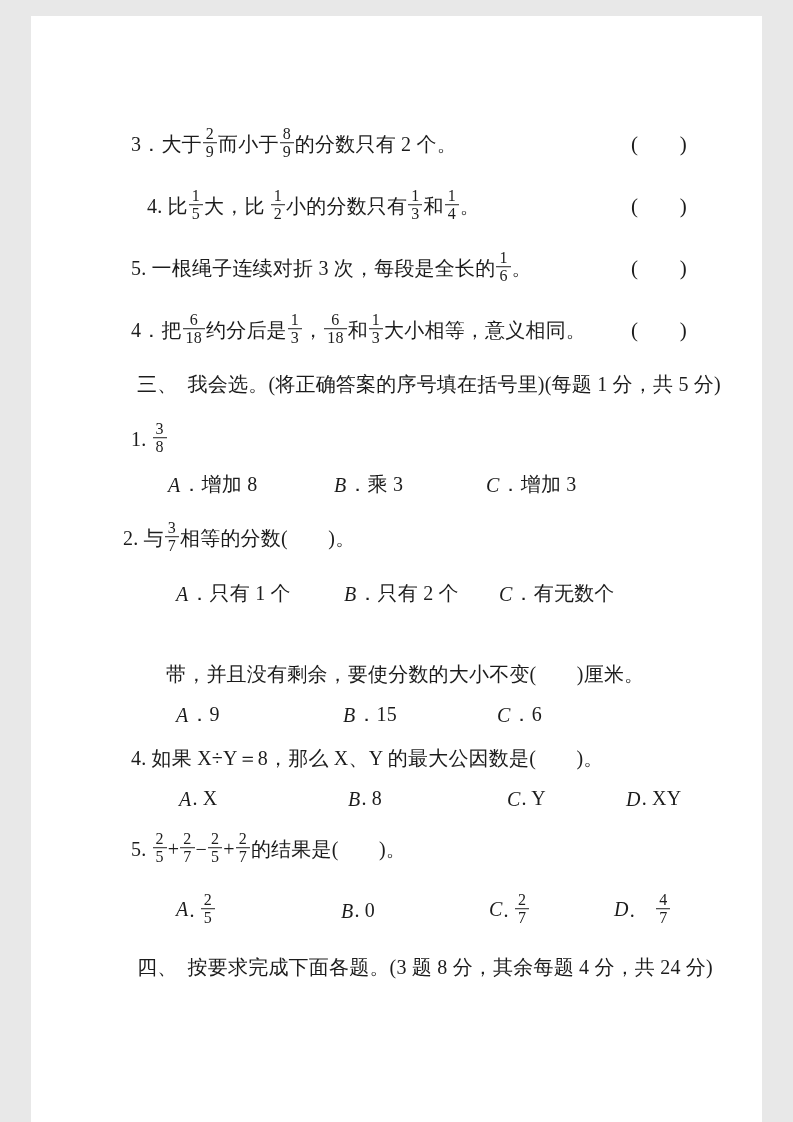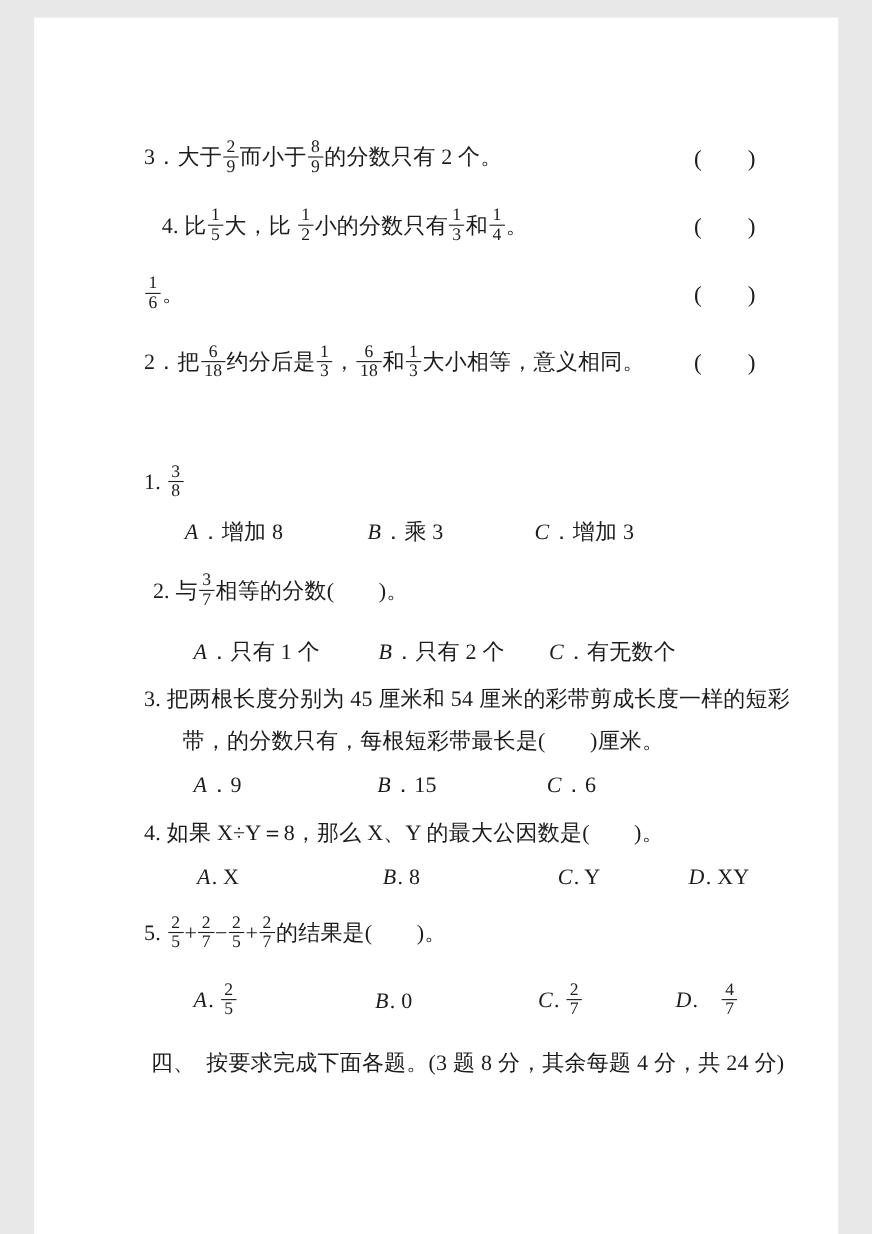--- a/index.html
+++ b/index.html
@@ -67,61 +67,61 @@
         <span class="num">1</span>
         <span class="den">3</span>
       </span><span>和</span><span class="frac">
         <span class="num">1</span>
         <span class="den">4</span>
       </span><span>。</span></div>
     <div class="run" style="left: 600px; top: 190px;"><span class="parens">
         <span>(</span>
         <span>)</span>
       </span></div>
-    <div class="run" style="left: 100px; top: 252px;"><span class="frac">
+    <div class="run" style="left: 100px; top: 252px;"><span>5. 一根绳子连续对折 3 次，每段是全长的</span><span class="frac">
         <span class="num">1</span>
         <span class="den">6</span>
       </span><span>。</span></div>
     <div class="run" style="left: 600px; top: 252px;"><span class="parens">
         <span>(</span>
         <span>)</span>
       </span></div>
-    <div class="run" style="left: 100px; top: 314px;"><span>2．把</span><span class="frac">
+    <div class="run" style="left: 100px; top: 314px;"><span>4．把</span><span class="frac">
         <span class="num">6</span>
         <span class="den">18</span>
       </span><span>约分后是</span><span class="frac">
         <span class="num">1</span>
         <span class="den">3</span>
       </span><span>，</span><span class="frac">
         <span class="num">6</span>
         <span class="den">18</span>
       </span><span>和</span><span class="frac">
         <span class="num">1</span>
         <span class="den">3</span>
       </span><span>大小相等，意义相同。</span></div>
     <div class="run" style="left: 600px; top: 314px;"><span class="parens">
         <span>(</span>
         <span>)</span>
       </span></div>
+    <div class="run" style="left: 106px; top: 368px;"><span>三、 我会选。(将正确答案的序号填在括号里)(每题 1 分，共 5 分)</span></div>
     <div class="run" style="left: 100px; top: 423px;"><span>1. </span><span class="frac">
         <span class="num">3</span>
         <span class="den">8</span>
       </span></div>
     <div class="run" style="left: 137px; top: 468px;"><span class="it">A</span><span>．增加 8</span></div>
     <div class="run" style="left: 303px; top: 468px;"><span class="it">B</span><span>．乘 3</span></div>
     <div class="run" style="left: 455px; top: 468px;"><span class="it">C</span><span>．增加 3</span></div>
-    <div class="run" style="left: 108px; top: 522px;"><span>2. 与</span><span class="frac">
+    <div class="run" style="left: 92px; top: 522px;"><span>2. 与</span><span class="frac">
         <span class="num">3</span>
         <span class="den">7</span>
       </span><span>相等的分数(　　)。</span></div>
     <div class="run" style="left: 145px; top: 577px;"><span class="it">A</span><span>．只有 1 个</span></div>
     <div class="run" style="left: 313px; top: 577px;"><span class="it">B</span><span>．只有 2 个</span></div>
     <div class="run" style="left: 468px; top: 577px;"><span class="it">C</span><span>．有无数个</span></div>
-    <div class="run" style="left: 100px; top: 620px;"><span>3. 把两根长度分别为 45 厘米和 54 厘米的彩带剪成长度一样的短彩</span></div>
-    <div class="run" style="left: 135px; top: 658px;"><span>带，的分数只有，每根短彩带最长是(　　)厘米。</span></div>
+    <div class="run" style="left: 135px; top: 658px;"><span>带，并且没有剩余，要使分数的大小不变(　　)厘米。</span></div>
     <div class="run" style="left: 145px; top: 698px;"><span class="it">A</span><span>．9</span></div>
     <div class="run" style="left: 312px; top: 698px;"><span class="it">B</span><span>．15</span></div>
     <div class="run" style="left: 466px; top: 698px; text-align: center;"><span class="it">C</span><span>．6</span></div>
     <div class="run" style="left: 100px; top: 742px;"><span>4. 如果 X÷Y＝8，那么 X、Y 的最大公因数是(　　)。</span></div>
     <div class="run" style="left: 148px; top: 782px;"><span class="it">A</span><span>. X</span></div>
     <div class="run" style="left: 317px; top: 782px; text-align: center;"><span class="it">B</span><span>. 8</span></div>
     <div class="run" style="left: 476px; top: 782px;"><span class="it">C</span><span>. Y</span></div>
     <div class="run" style="left: 595px; top: 782px;"><span class="it">D</span><span>. XY</span></div>
     <div class="run" style="left: 100px; top: 833px;"><span>5. </span><span class="frac">
         <span class="num">2</span>

